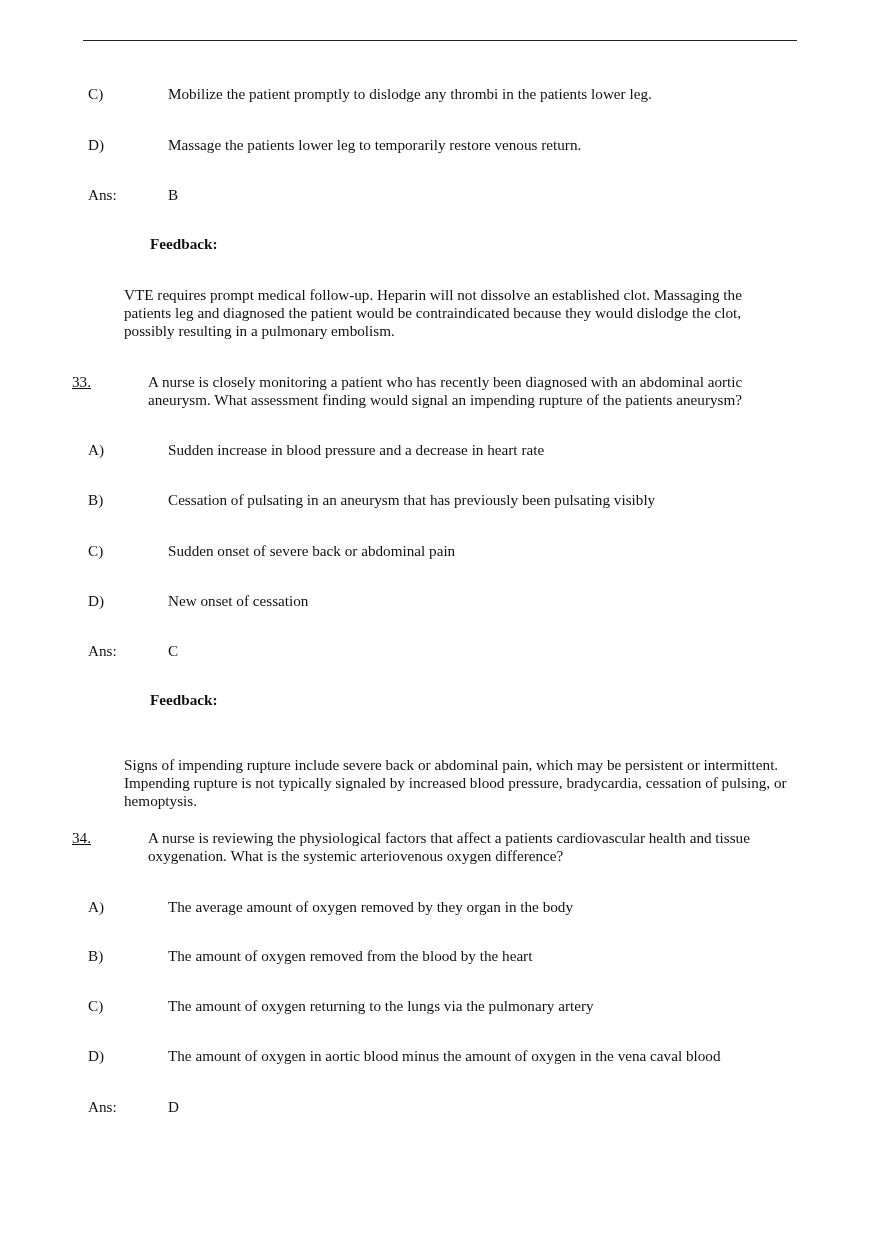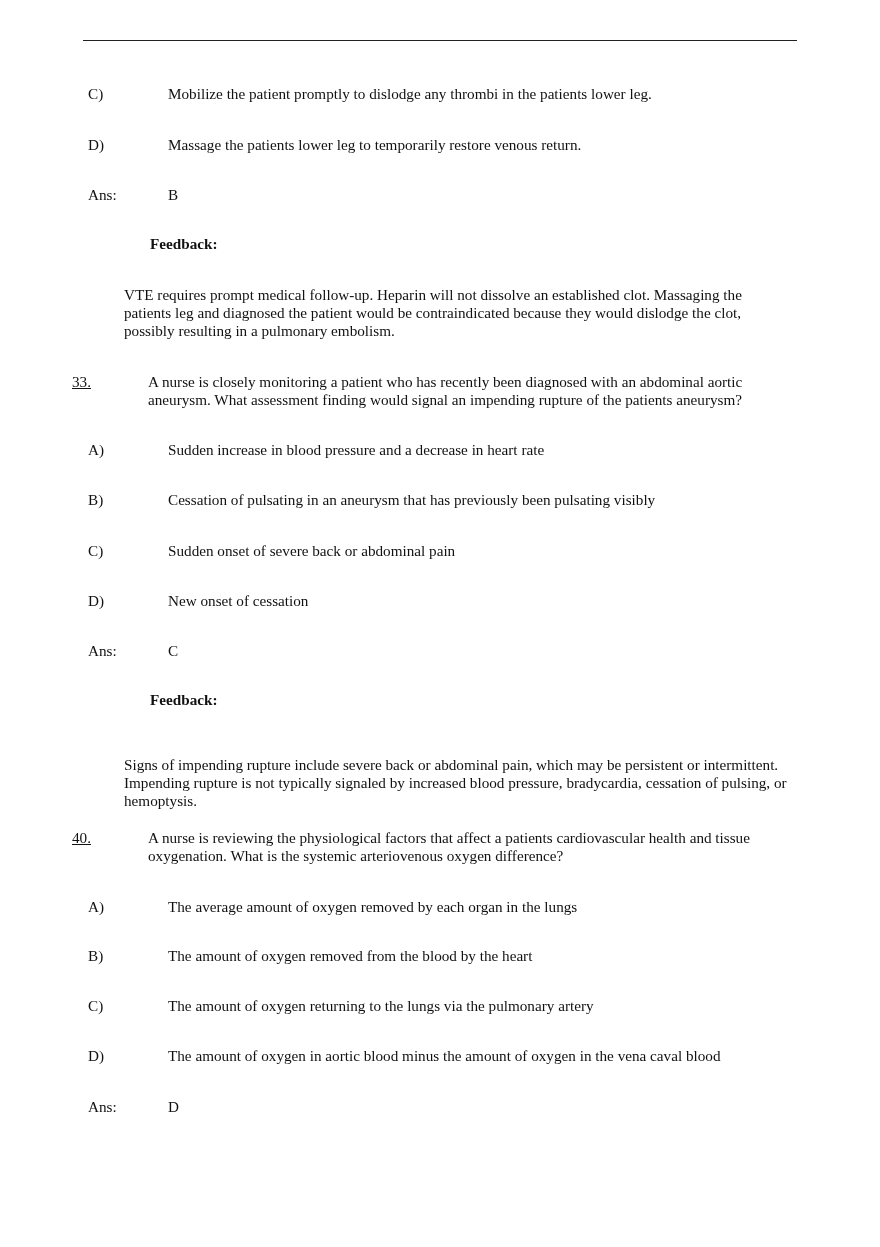--- a/index.html
+++ b/index.html
@@ -53,25 +53,25 @@
   <span class="abs opt" style="top:592px">New onset of cessation</span>
 
   <span class="abs label" style="top:642px">Ans:</span>
   <span class="abs opt" style="top:642px">C</span>
 
   <span class="abs fb-head" style="top:691px">Feedback:</span>
   <div class="abs fb-text" style="top:756px">Signs of impending rupture include severe back or abdominal pain, which may be persistent or intermittent. Impending rupture is not typically signaled by increased blood pressure, bradycardia, cessation of pulsing, or hemoptysis.</div>
 </div>
 
 <div>
-  <span class="abs qnum" style="top:829px">40.</span>
+  <span class="abs qnum" style="top:829px">34.</span>
   <div class="abs qtext" style="top:829px">A nurse is reviewing the physiological factors that affect a patients cardiovascular health and tissue oxygenation. What is the systemic arteriovenous oxygen difference?</div>
 
   <span class="abs label" style="top:898px">A)</span>
-  <span class="abs opt" style="top:898px">The average amount of oxygen removed by each organ in the lungs</span>
+  <span class="abs opt" style="top:898px">The average amount of oxygen removed by they organ in the body</span>
 
   <span class="abs label" style="top:947px">B)</span>
   <span class="abs opt" style="top:947px">The amount of oxygen removed from the blood by the heart</span>
 
   <span class="abs label" style="top:997px">C)</span>
   <span class="abs opt" style="top:997px">The amount of oxygen returning to the lungs via the pulmonary artery</span>
 
   <span class="abs label" style="top:1047px">D)</span>
   <span class="abs opt" style="top:1047px">The amount of oxygen in aortic blood minus the amount of oxygen in the vena caval blood</span>
 

